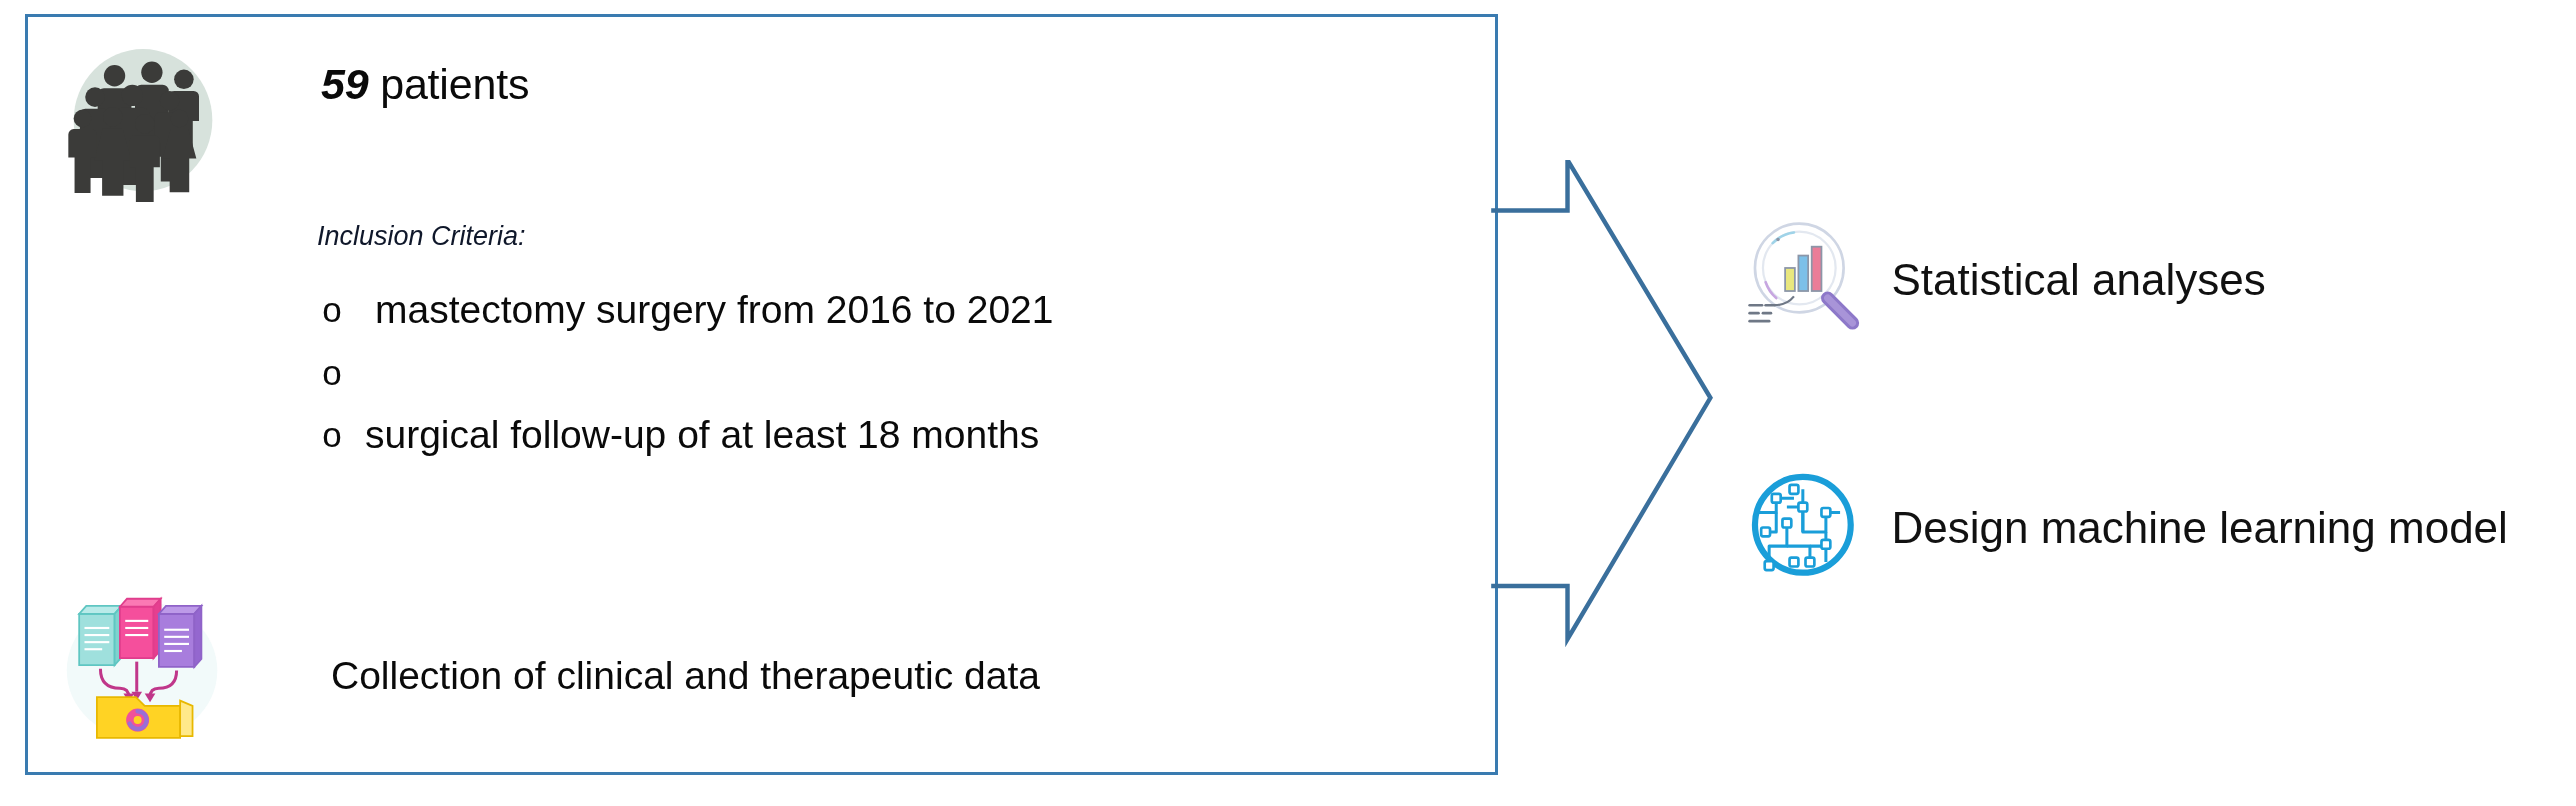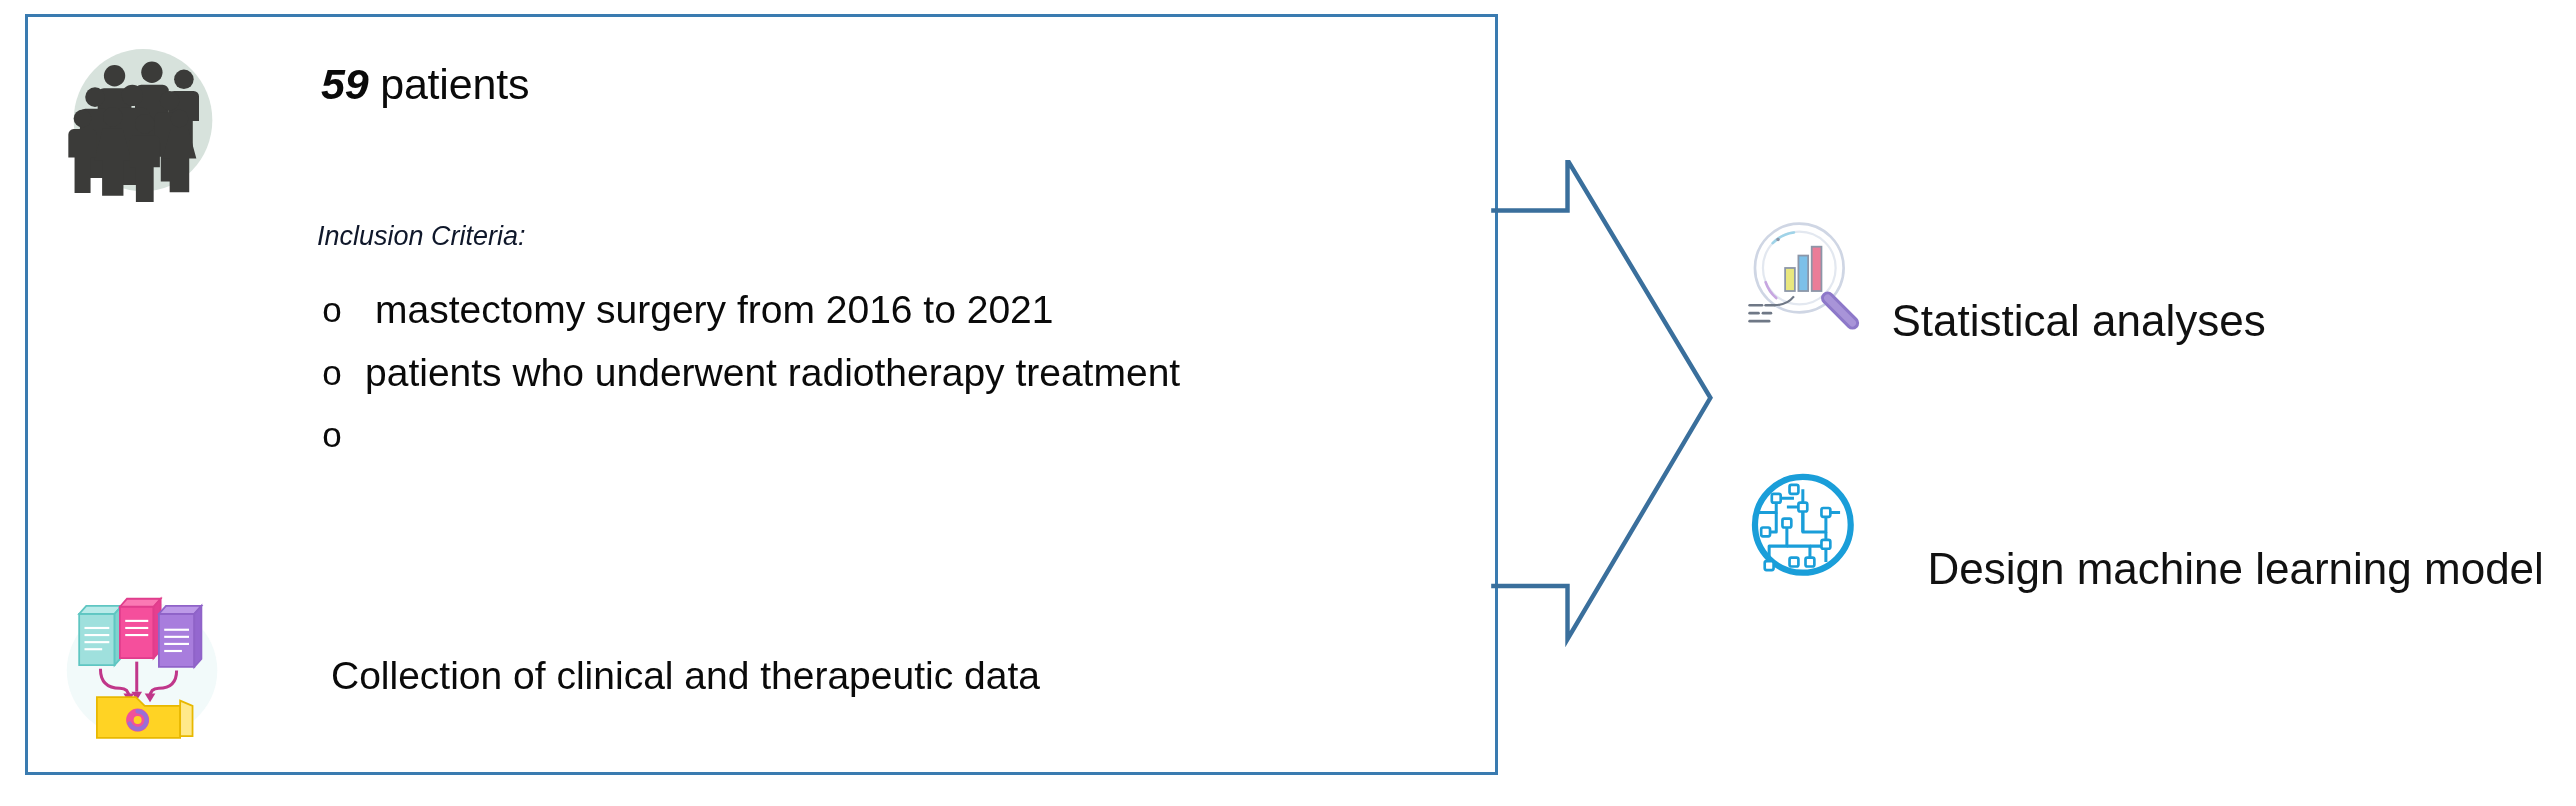--- a/index.html
+++ b/index.html
@@ -122,24 +122,24 @@
     left: 1491px;
     top: 160px;
     width: 240px;
     height: 497px;
   }
 
   
   .output-row {
     position: absolute;
     display: flex;
-    align-items: flex-end;
+    align-items: center;
   }
   .output-stat   { left: 1739px; top: 213px; }
-  .output-ml     { left: 1739px; top: 461px; gap: 36px; }
+  .output-ml     { left: 1739px; top: 461px; }
 
   .out-icon {
     width: 133px;
     height: 133px;
     flex: 0 0 133px;
     position: relative;
   }
   .out-label {
     font-size: 44px;
     color: #111111;
@@ -191,25 +191,25 @@
 
     <div class="criteria-list">
 
       <div class="criteria-item">
         <span class="bullet">o</span>
         <span class="crit-text"><span class="l2">mastectomy surgery from 2016 to 2021</span></span>
       </div>
 
       <div class="criteria-item">
         <span class="bullet">o</span>
-        <span class="crit-text"><span>patients who underwent radiotherapy treatment</span></span>
       </div>
 
       <div class="criteria-item">
         <span class="bullet">o</span>
+        <span class="crit-text"><span>surgical follow-up of at least 18 months</span></span>
       </div>
 
     </div>
 
     <div class="data-icon">
       <svg viewBox="0 0 175 175" width="155" height="155">
 
         <ellipse cx="87" cy="92" rx="85" ry="78" fill="#f2fafa"></ellipse>
 
         <g>

